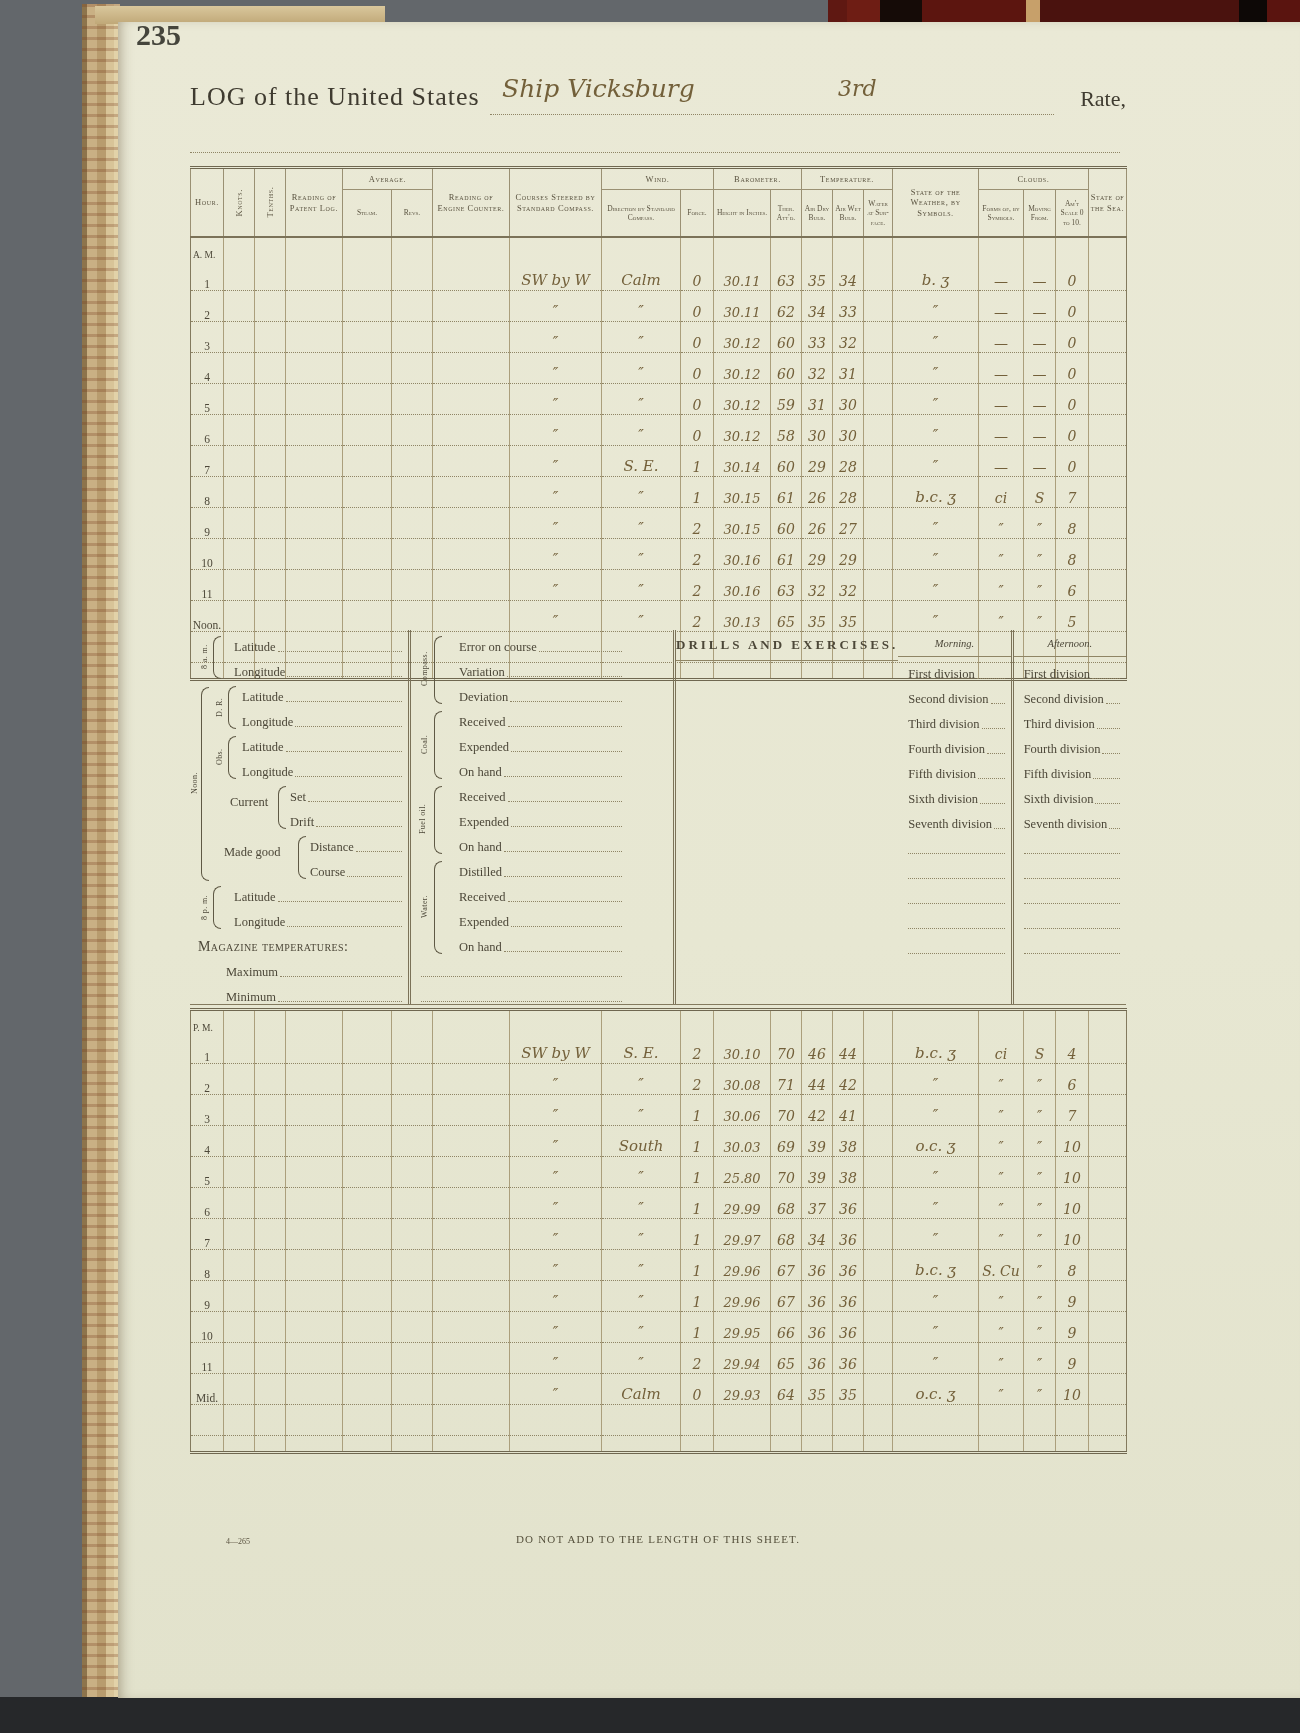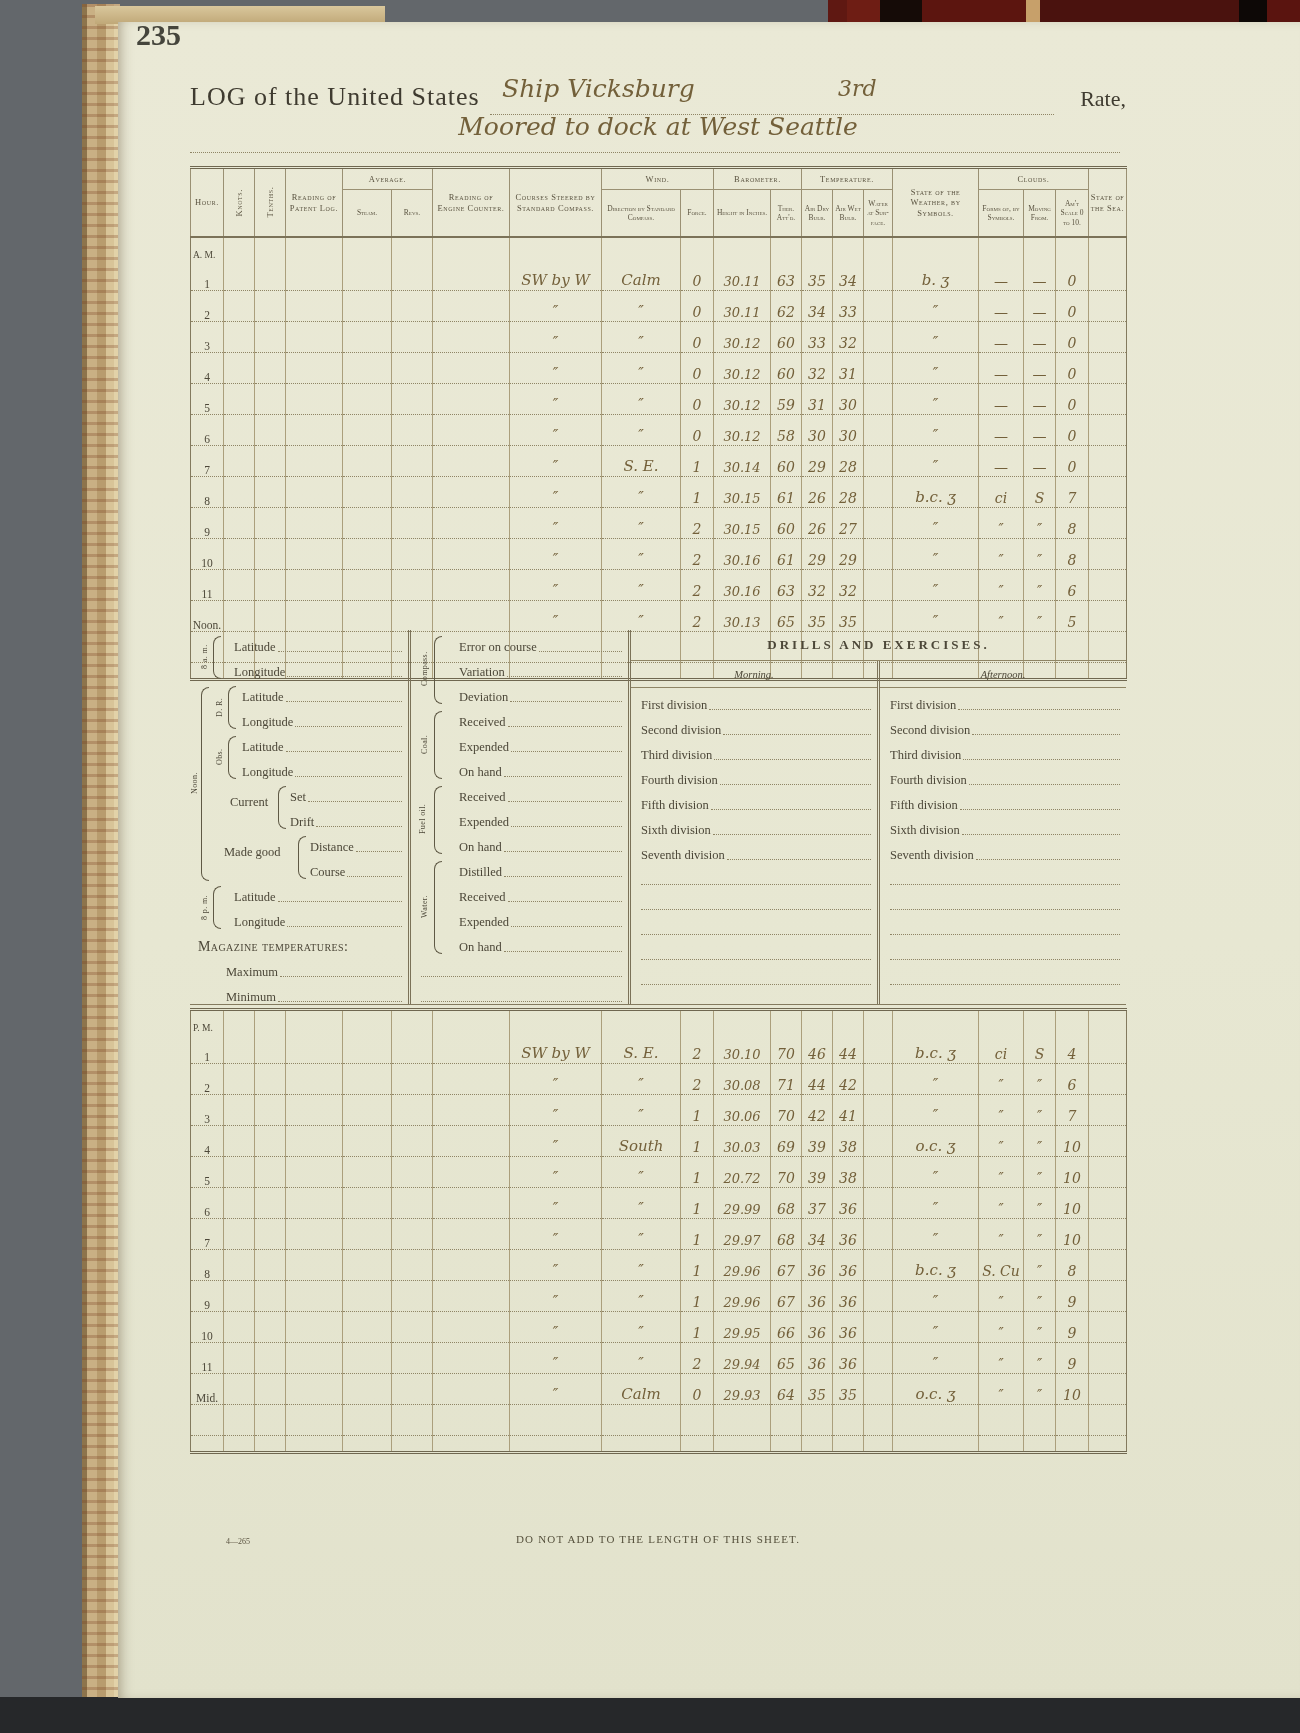--- a/index.html
+++ b/index.html
@@ -57,21 +57,21 @@
   table.log td.c-sea{border-right:none;}
   table.log tbody tr:first-child td{height:20px;border-bottom:none;}
   table.log tbody tr:first-child td.c-hour{text-align:left;font-variant:small-caps;font-size:9.5px;padding-left:2px;}
   table.log tbody tr:last-child td{height:13px;border-bottom:none;}
   
   .mid{position:absolute;left:190px;top:630px;width:936px;height:374px;display:flex;
     border-bottom:1.6px solid #837a5e;}
   .panel{position:relative;height:100%;}
   .p-nav{width:218px;}
   .p-sup{width:217px;border-left:3px double #7b7258;}
-  .p-drl{flex:1;border-left:3px double #7b7258;display:flex;flex-direction:column;}
+  .p-drl{flex:1;border-left:3px double #7b7258;display:flex;flex-direction:row;margin-left:45px;}
   .ln{display:flex;align-items:flex-end;height:25px;padding-right:6px;}
   .lbl{font:12.5px "Liberation Serif",serif;color:#4c4738;white-space:nowrap;padding-right:2px;}
   .leader{flex:1;border-bottom:1.4px dotted #8f8565;margin-bottom:3px;}
   .i8{padding-left:8px;}.i10{padding-left:10px;}.i36{padding-left:36px;}.i44{padding-left:44px;}
   .i52{padding-left:52px;}.i100{padding-left:100px;}.i120{padding-left:120px;}.i48{padding-left:48px;}
   .mag .lbl{font-variant:small-caps;font-size:14px;letter-spacing:.4px;}
   .rot{position:absolute;writing-mode:vertical-rl;transform:rotate(180deg);font-size:8px;
     color:#4c4738;text-align:center;letter-spacing:.4px;font-family:"Liberation Serif",serif;}
   .brk{position:absolute;width:7px;border:1.4px solid #5f5945;border-right:none;
     border-radius:8px 0 0 8px;}
@@ -116,21 +116,20 @@
 
   <div class="titleline">
     <span class="t-log pr">LOG of the United States</span>
     <span class="hw shipname">Ship Vicksburg</span>
     <span class="hw ratenum">3rd</span>
     <span class="t-rate pr">Rate,</span>
     <div class="dl dl1"></div>
   </div>
 
   <div class="locline">
-    <span class="hw loc-hw">Moored to dock at West Seattle</span>
     <div class="dl dl2"></div>
   </div>
 
   <table class="log am">
     <colgroup>
       <col style="width:33px">
         <col style="width:31px">
         <col style="width:31px">
         <col style="width:57px">
       <col style="width:49px">
@@ -905,21 +904,21 @@
           <td class="pr c-hour">5</td>
           <td class="pr c-knots"></td>
           <td class="pr c-tenths"></td>
           <td class="pr c-patent"></td>
           <td class="pr c-steam"></td>
           <td class="pr c-revs"></td>
           <td class="pr c-engine"></td>
           <td class="hw c-courses">″</td>
           <td class="hw c-wind_dir">″</td>
           <td class="hw c-force">1</td>
-          <td class="hw c-height">20.72</td>
+          <td class="hw c-height">25.80</td>
           <td class="hw c-ther">70</td>
           <td class="hw c-dry">39</td>
           <td class="hw c-wet">38</td>
           <td class="hw c-water"></td>
           <td class="hw c-weather">″</td>
           <td class="hw c-forms">″</td>
           <td class="hw c-moving">″</td>
           <td class="hw c-amt">10</td>
           <td class="hw c-sea"></td>
         </tr>

